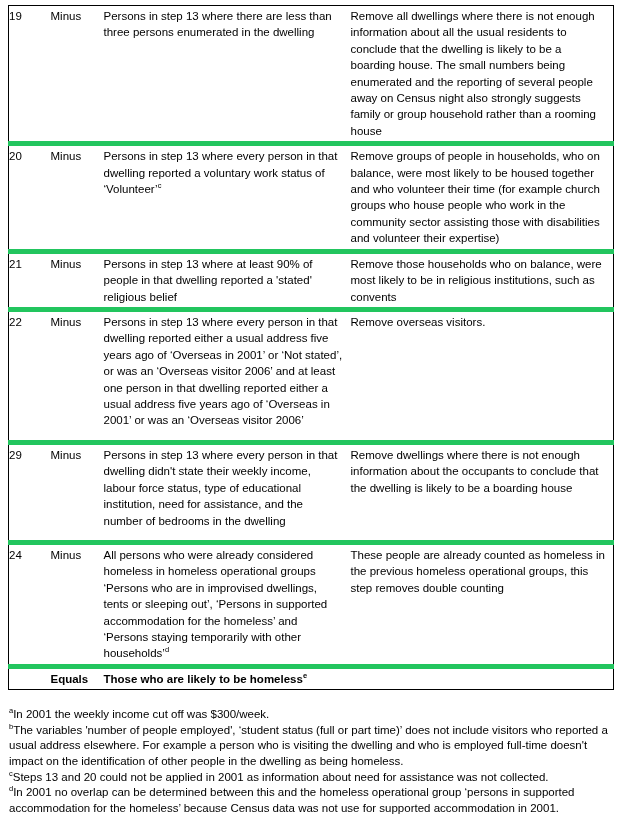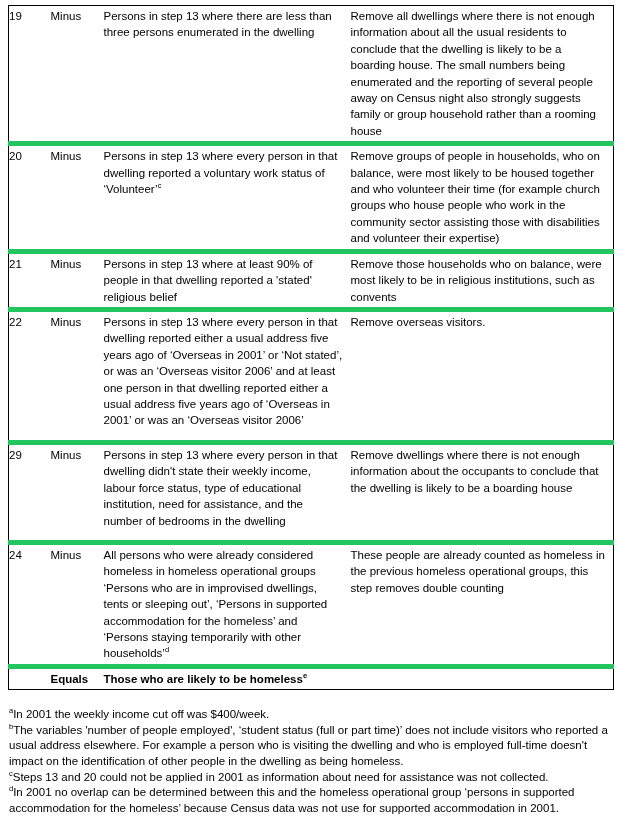--- a/index.html
+++ b/index.html
@@ -114,19 +114,19 @@
       </tr>
       <tr class="row-result">
         <td class="cell-num"></td>
         <td class="cell-op">Equals</td>
         <td class="cell-desc" colspan="2"><span>Those who are likely to be homeless</span><sup class="fn-ref">e</sup></td>
       </tr>
     </tbody>
   </table>
 
   <div class="footnotes">
-    <p class="footnote"><sup class="fn-marker">a</sup><span>In 2001 the weekly income cut off was $400/week.</span></p>
+    <p class="footnote"><sup class="fn-marker">a</sup><span>In 2001 the weekly income cut off was $300/week.</span></p>
     <p class="footnote"><sup class="fn-marker">b</sup><span>The variables 'number of people employed', ‘student status (full or part time)’ does not include visitors who reported a usual address elsewhere. For example a person who is visiting the dwelling and who is employed full-time doesn't impact on the identification of other people in the dwelling as being homeless.</span></p>
     <p class="footnote"><sup class="fn-marker">c</sup><span>Steps 13 and 20 could not be applied in 2001 as information about need for assistance was not collected.</span></p>
     <p class="footnote"><sup class="fn-marker">d</sup><span>In 2001 no overlap can be determined between this and the homeless operational group ‘persons in supported accommodation for the homeless’ because Census data was not use for supported accommodation in 2001.</span></p>
   </div>
 
 </div>
 
 </body></html>

